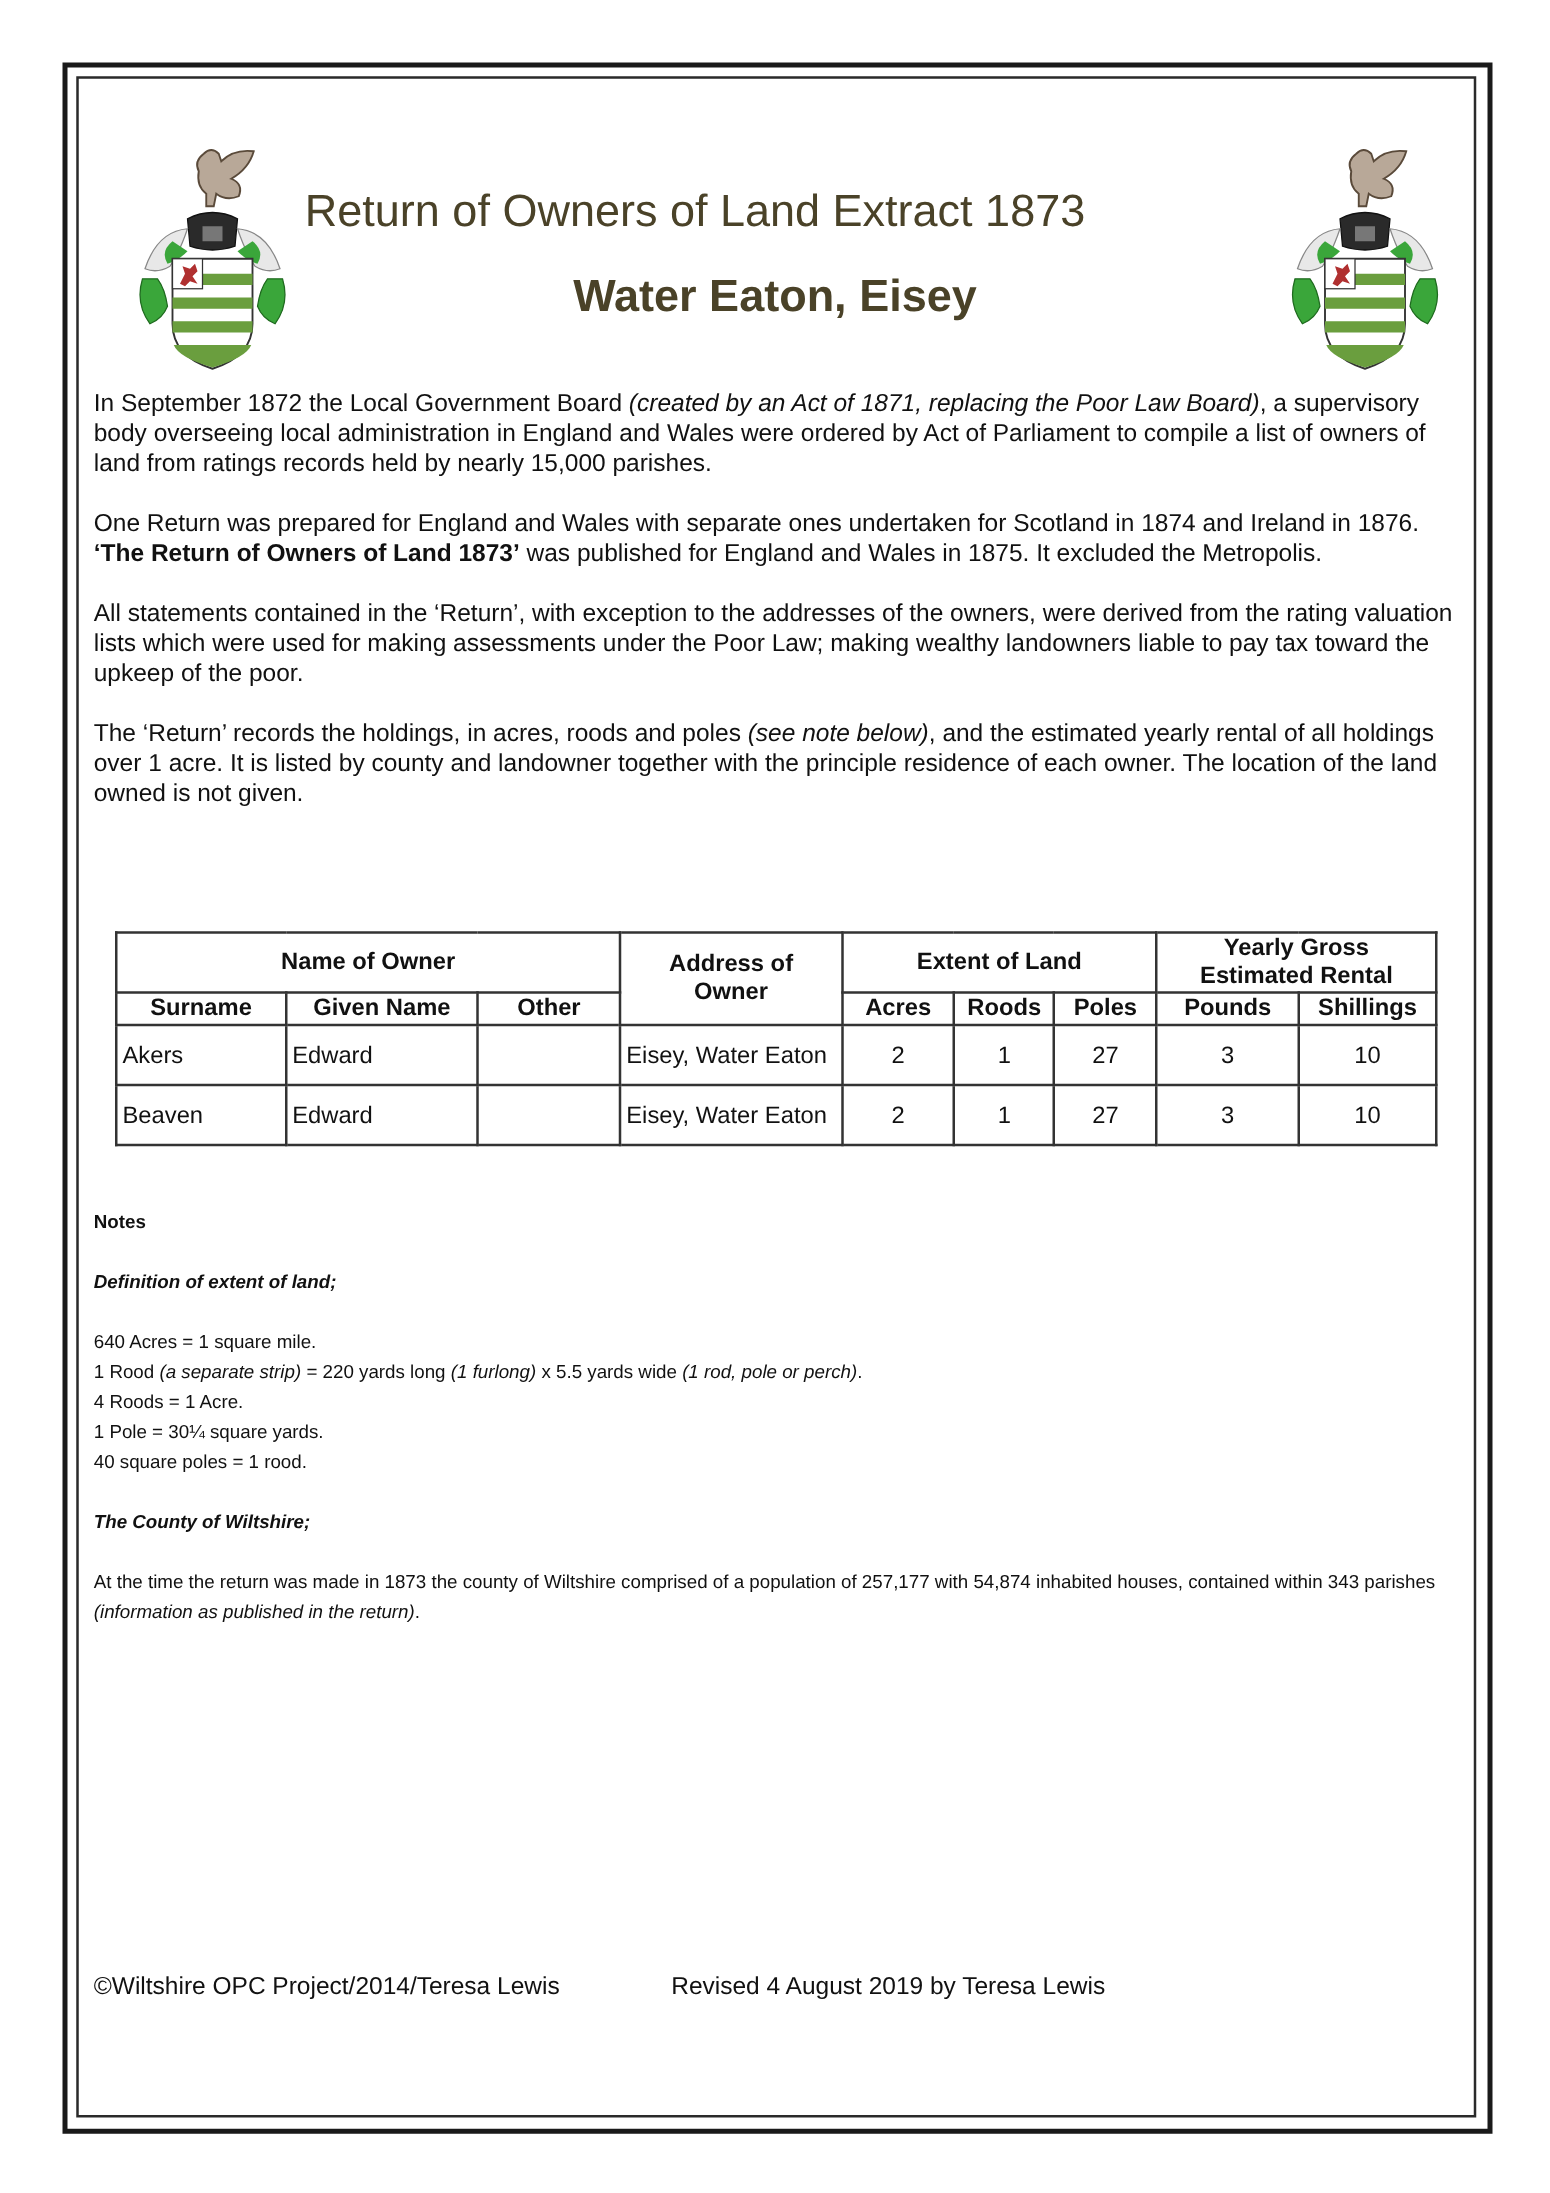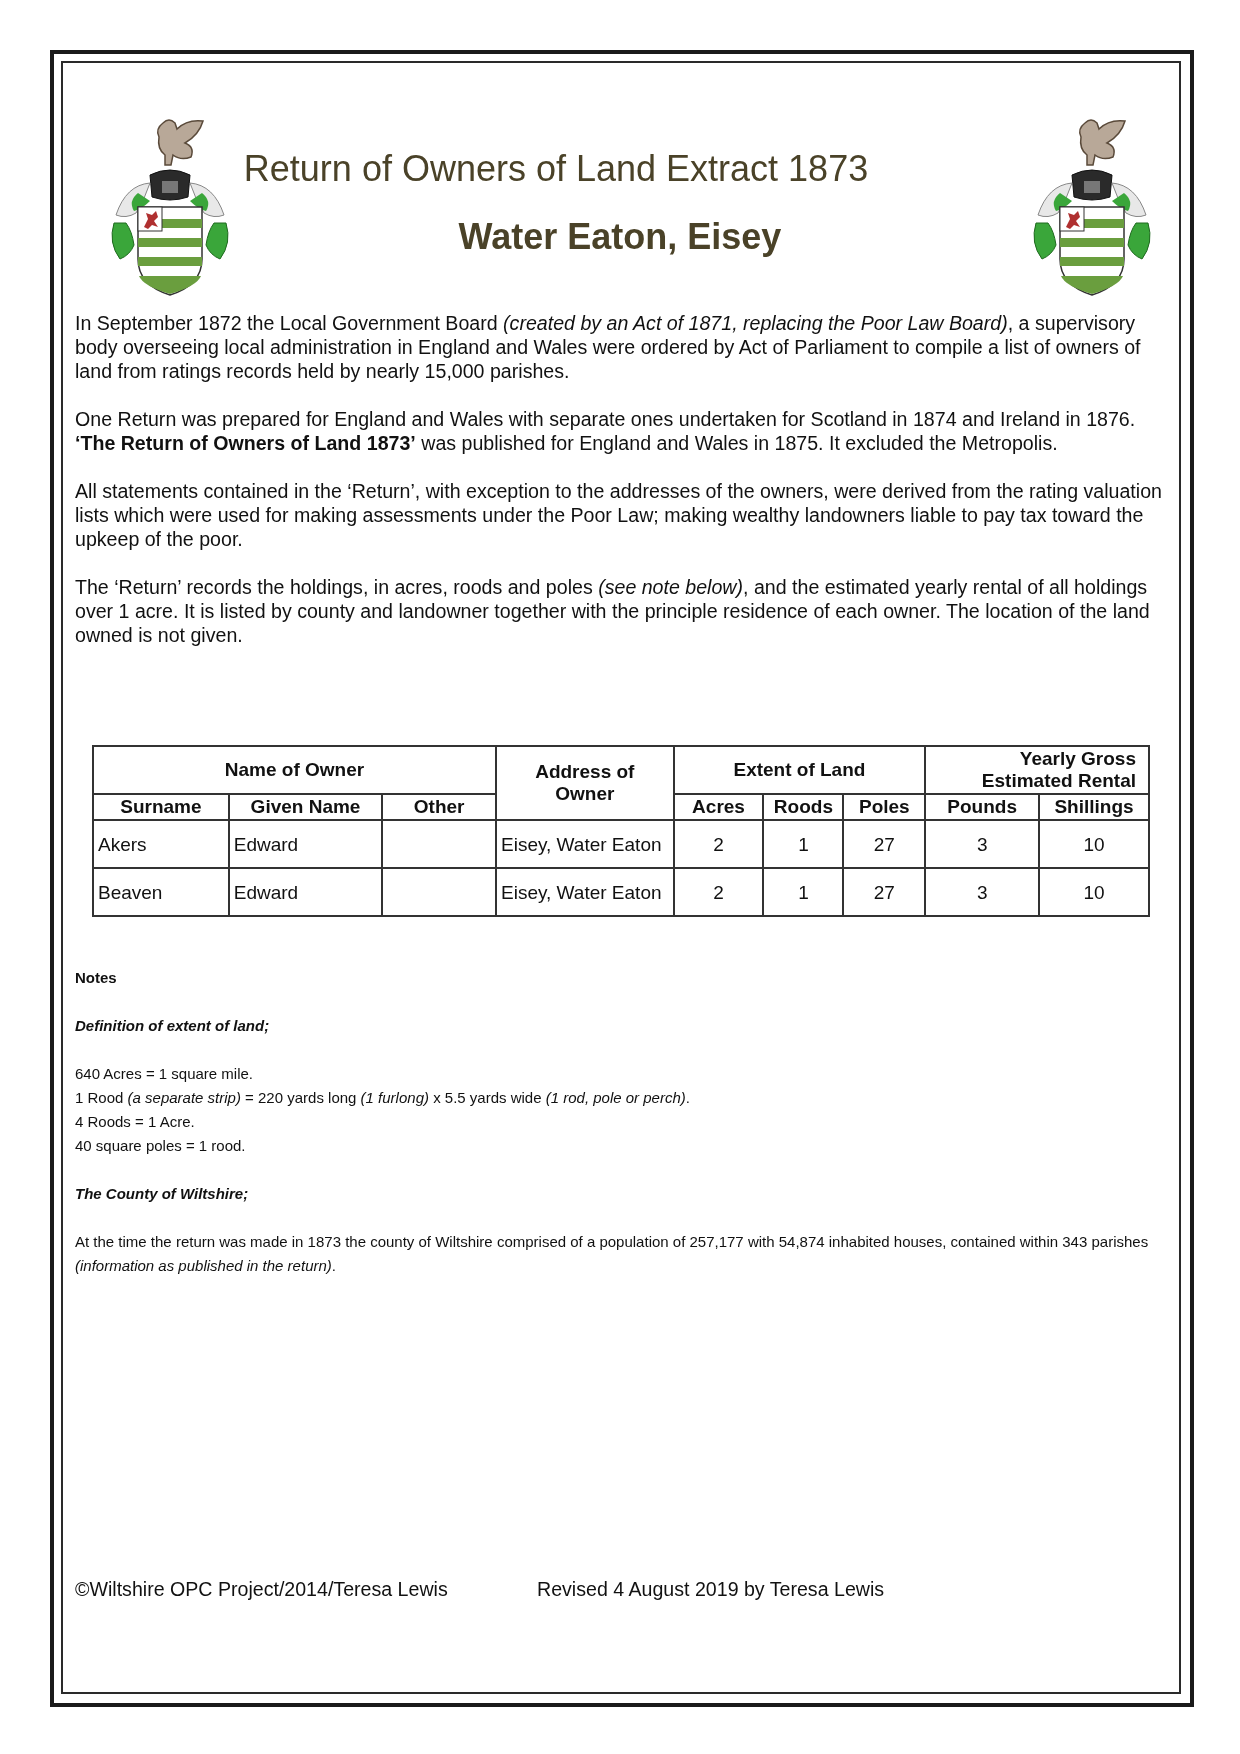--- a/index.html
+++ b/index.html
@@ -110,21 +110,21 @@
       <col style="width:80px">
     <col style="width:82px">
       <col style="width:114px">
       <col style="width:110px">
   </colgroup>
   <thead>
     <tr style="height:48px">
       <th colspan="3">Name of Owner</th>
       <th rowspan="2" style="padding:0 14px;">Address of Owner</th>
       <th colspan="3">Extent of Land</th>
-      <th colspan="2" style="padding:0 12px;text-align:right;">Yearly Gross Estimated Rental</th>
+      <th colspan="2" style="padding:0 24px;">Yearly Gross Estimated Rental</th>
     </tr>
     <tr style="height:26px">
       <th>Surname</th>
       <th>Given Name</th>
       <th>Other</th>
       <th>Acres</th>
       <th>Roods</th>
       <th>Poles</th>
       <th>Pounds</th>
       <th>Shillings</th>
@@ -157,20 +157,21 @@
 </table>
 
 <div class="notes">
   <p class="bd">Notes</p>
   <div class="gap"></div>
   <p class="bd it">Definition of extent of land;</p>
   <div class="gap"></div>
   <p>640 Acres = 1 square mile.</p>
   <p><span>1 Rood </span><span class="it">(a separate strip)</span><span> = 220 yards long </span><span class="it">(1 furlong)</span><span> x 5.5 yards wide </span><span class="it">(1 rod, pole or perch)</span><span>.</span></p>
   <p>4 Roods = 1 Acre.</p>
+  <p>1 Pole = 30¼ square yards.</p>
   <p>40 square poles = 1 rood.</p>
   <div class="gap"></div>
   <p class="bd it">The County of Wiltshire;</p>
   <div class="gap"></div>
   <p><span>At the time the return was made in 1873 the county of Wiltshire comprised of a population of 257,177 with 54,874 inhabited houses, contained within 343 parishes </span><span class="it">(information as published in the return)</span><span>.</span></p>
 </div>
 
 <div class="footer">
   <span>©Wiltshire OPC Project/2014/Teresa Lewis</span>
   <span class="rev">Revised 4 August 2019 by Teresa Lewis</span>

